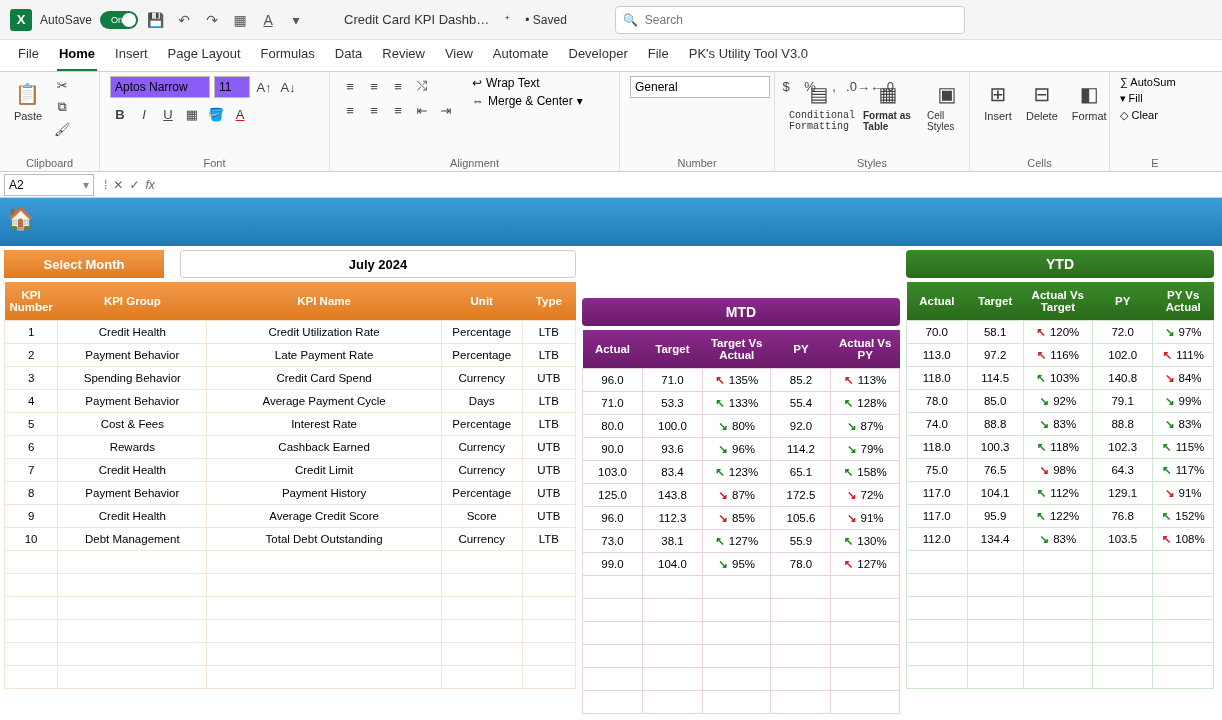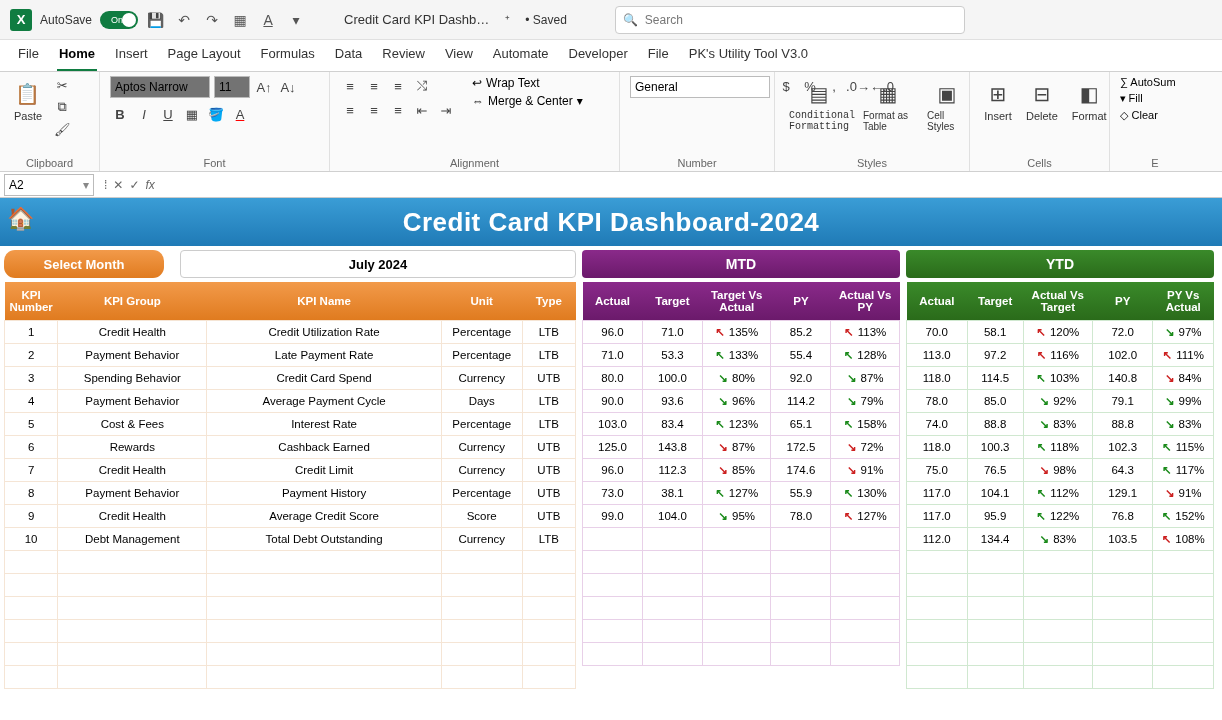--- a/index.html
+++ b/index.html
@@ -24,21 +24,21 @@
 
 .ribbon { height: 100px; background:#fafafa; border-bottom:1px solid #d0d0d0; display:flex; }
 .ribgroup { border-right:1px solid #e0e0e0; padding:4px 10px 2px; display:flex; flex-direction:column; justify-content:space-between;}
 .ribgroup-body { display:flex; align-items:flex-start; gap:6px; flex:1;}
 .ribgroup-label { font-size:11px; color:#666; text-align:center; padding-top:2px;}
 .big-btn { display:flex; flex-direction:column; align-items:center; gap:2px; padding:4px; cursor:pointer; font-size:11px; color:#333;}
 .big-btn .ic { width:28px; height:28px; display:flex; align-items:center; justify-content:center; font-size:20px; color:#444;}
 .col-stack { display:flex; flex-direction:column; gap:4px; justify-content:center;}
 .small-ic { width:20px; height:18px; display:flex; align-items:center; justify-content:center; font-size:13px; color:#444; cursor:pointer;}
 .font-sel { display:flex; gap:4px; align-items:center;}
-.font-sel select, .font-sel input { height:22px; border:1px solid #bbb; background:#737373; font-size:12px; padding:0 4px;}
+.font-sel select, .font-sel input { height:22px; border:1px solid #bbb; background:#8b5cf6; font-size:12px; padding:0 4px;}
 .fontname { width:100px;}
 .fontsize { width:36px;}
 .format-row { display:flex; gap:4px;}
 .ic-box { width:20px; height:20px; display:flex; align-items:center; justify-content:center; font-size:13px; color:#444; cursor:pointer;}
 .dropdown-gen { width:140px; height:22px; border:1px solid #bbb; background:#fff; font-size:12px; padding:0 4px;}
 
 
 .formula-bar { height: 26px; border-bottom:1px solid #ccc; display:flex; align-items:center; background:#fff;}
 .name-box { width:90px; height:22px; border:1px solid #bbb; margin:0 4px; padding:0 4px; font-size:12px; display:flex; align-items:center; justify-content:space-between;}
 .fx-icons { display:flex; gap:6px; padding:0 6px; color:#666;}
@@ -47,25 +47,25 @@
 
 .dash-title { height: 48px; background: linear-gradient(#3a9dd6,#1f7ab6); color:#fff; font-size:26px; font-weight:600; display:flex; align-items:center; justify-content:center; position:relative; letter-spacing:0.5px;}
 .home-ic { position:absolute; left:6px; top:6px; width:30px; height:30px; color:#fff; font-size:22px; display:flex; align-items:center; justify-content:center;}
 
 .dash-body { display:flex; gap:6px; padding:4px;}
 .panel-left { width: 572px;}
 .panel-mtd { width: 318px;}
 .panel-ytd { width: 308px;}
 
 .month-row { display:flex; height:28px; margin-bottom:4px;}
-.sel-month-btn { width:160px; background:linear-gradient(#f29a4a,#e07b1f); color:#fff; font-weight:600; display:flex; align-items:center; justify-content:center; border-radius:11px; font-size:13px;}
+.sel-month-btn { width:160px; background:linear-gradient(#f29a4a,#e07b1f); color:#fff; font-weight:600; display:flex; align-items:center; justify-content:center; border-radius:0; font-size:13px;}
 .sel-month-val { flex:1; background:#fff; border:1px solid #ccc; display:flex; align-items:center; justify-content:center; font-weight:600; font-size:13px; border-radius:4px; margin-left:16px;}
 
 .panel-hdr { height:28px; color:#fff; font-weight:600; font-size:14px; display:flex; align-items:center; justify-content:center; border-radius:4px; margin-bottom:4px;}
-.mtd-hdr { background:linear-gradient(#8a2a8a,#6b1a6b);}
+.mtd-hdr { background:linear-gradient(#8a2a8a,#6b1a6b);margin-top:48px;}
 .ytd-hdr { background:linear-gradient(#3a8a2a,#2a6b1a);}
 
 table { border-collapse:collapse; width:100%; table-layout:fixed;}
 th { font-size:11.5px; font-weight:600; color:#fff; padding:4px 2px; text-align:center; height:38px; vertical-align:middle;}
 td { font-size:11.5px; padding:4px 2px; text-align:center; height:23px; border:1px solid #f0e0d0;}
 
 .left-table th { background:linear-gradient(#f29a4a,#e07b1f);}
 .left-table td { border:1px solid #f5e5d5;}
 .mtd-table th { background:linear-gradient(#8a2a8a,#6b1a6b);}
 .mtd-table td { border:1px solid #e8d0e8;}
@@ -210,21 +210,21 @@
     <div class="ribgroup-label">Number</div>
   </div>
   <div class="ribgroup" style="width:195px">
     <div class="ribgroup-body">
       <div class="big-btn">
           <div class="ic">▤</div>
           <span style="font-size:10px; width:60px;font-family:Liberation Mono, monospace;">Conditional Formatting</span>
         </div>
       <div class="big-btn">
           <div class="ic">▦</div>
-          <span style="font-size:10px; width:50px;">Format as Table</span>
+          <span style="font-size:10px; width:50px;font-weight:bold;">Format as Table</span>
         </div>
       <div class="big-btn">
           <div class="ic">▣</div>
           <span style="font-size:10px; width:40px;">Cell Styles</span>
         </div>
     </div>
     <div class="ribgroup-label">Styles</div>
   </div>
   <div class="ribgroup" style="width:140px">
     <div class="ribgroup-body">
@@ -264,21 +264,20 @@
     <span>⁞</span>
     <span>✕</span>
     <span>✓</span>
     <span><i>fx</i></span>
   </div>
   <input class="formula-input" value="" style="">
 </div>
 
 <div class="dash-title">
   <div class="home-ic">🏠</div>
-  <span>Credit Card KPI Dashboard-2024</span>
 </div>
 
 <div class="dash-body">
 
   <div class="panel-left">
     <div class="month-row">
       <div class="sel-month-btn">
           <span>Select Month</span>
         </div>
       <div class="sel-month-val">
@@ -545,21 +544,21 @@
           </tr>
           <tr>
       <td>96.0</td>
             <td>112.3</td>
       <td>
               <div class="pct-cell">
                 <span class="arrow-dn-r">↘</span>
                 <span>85%</span>
               </div>
             </td>
-      <td>174.6</td>
+      <td>105.6</td>
       <td>
               <div class="pct-cell">
                 <span class="arrow-dn-r">↘</span>
                 <span>91%</span>
               </div>
             </td>
           </tr>
           <tr>
       <td>73.0</td>
             <td>38.1</td>

